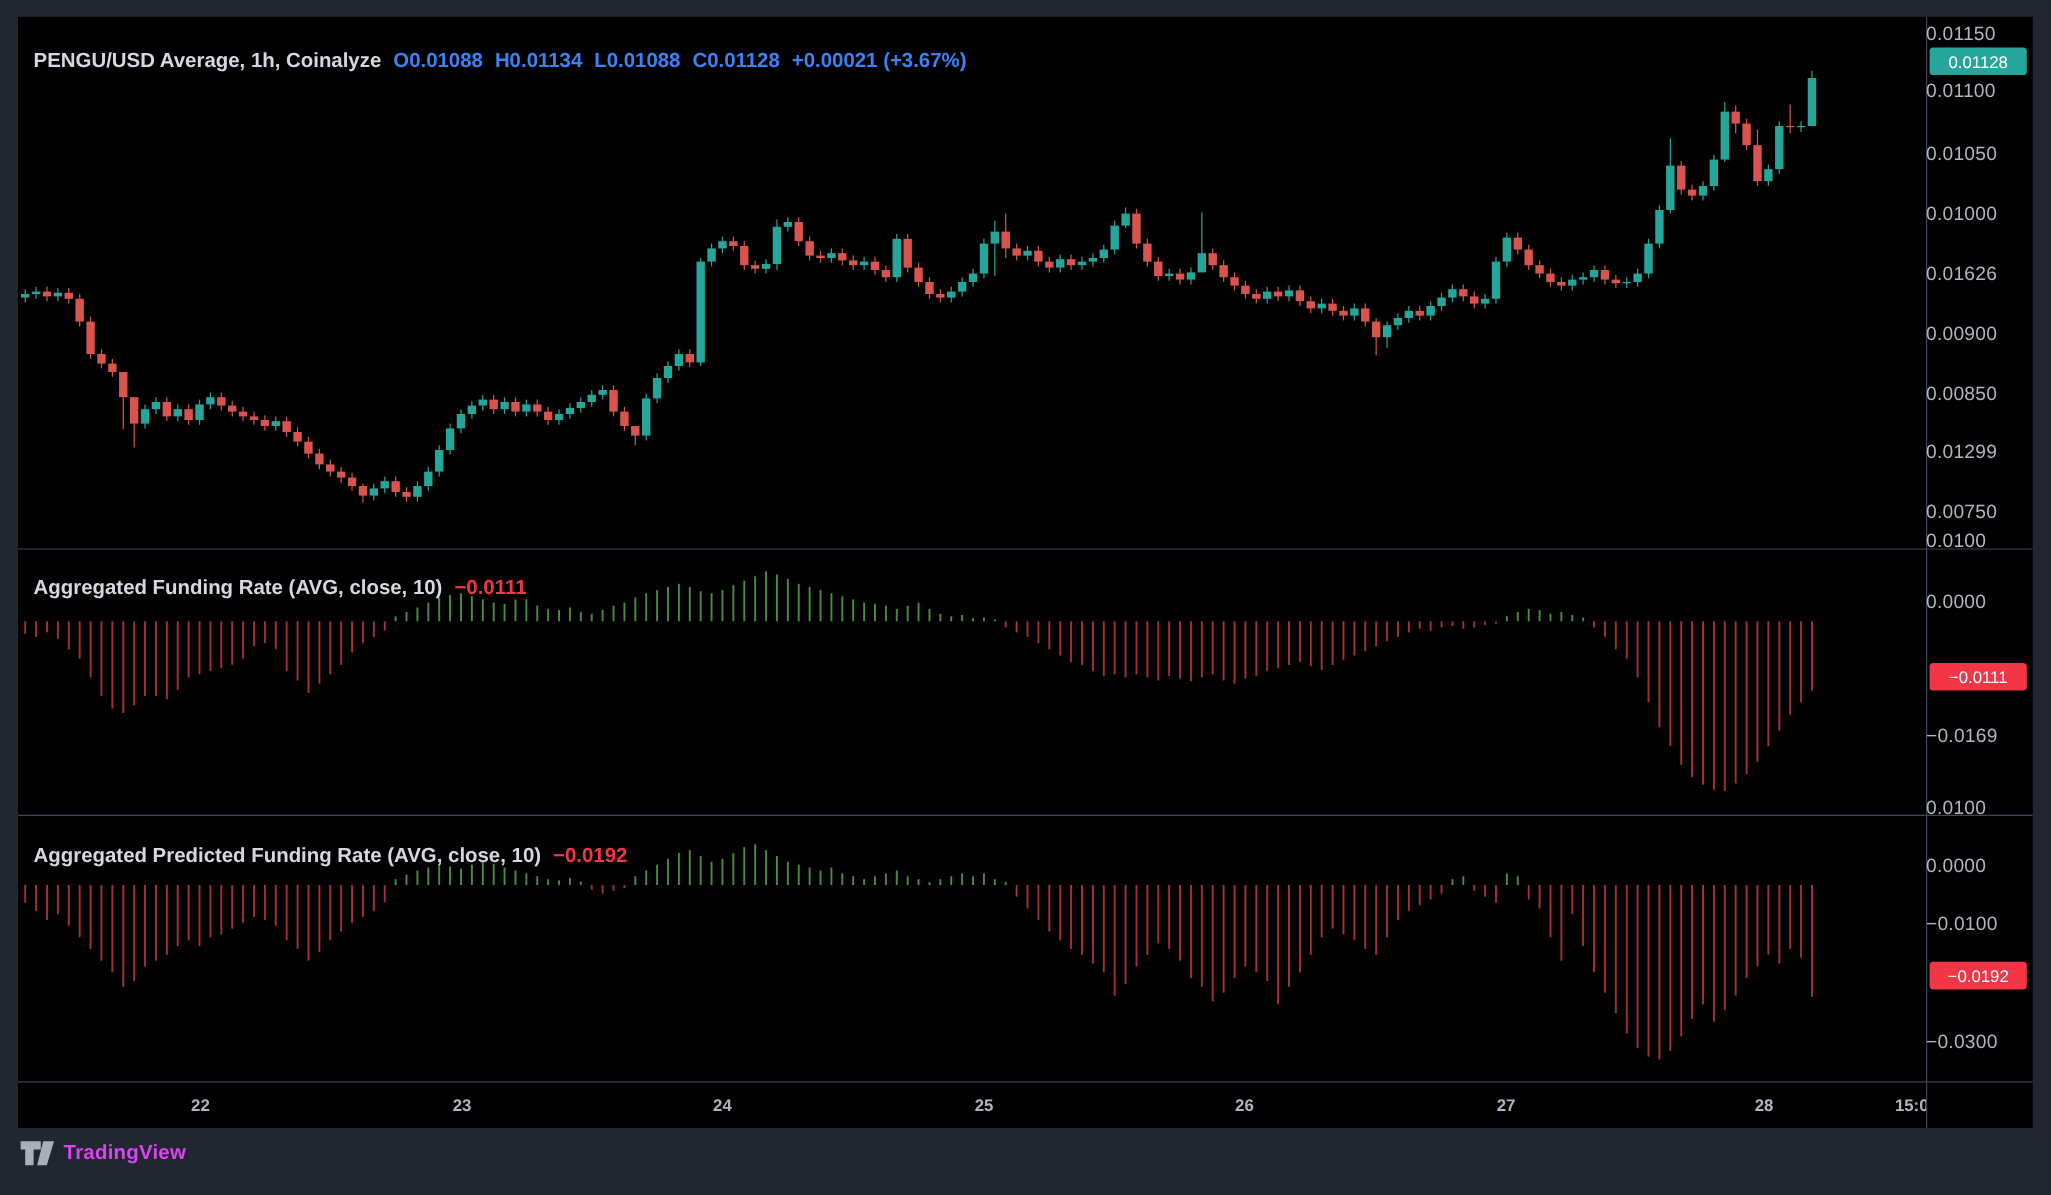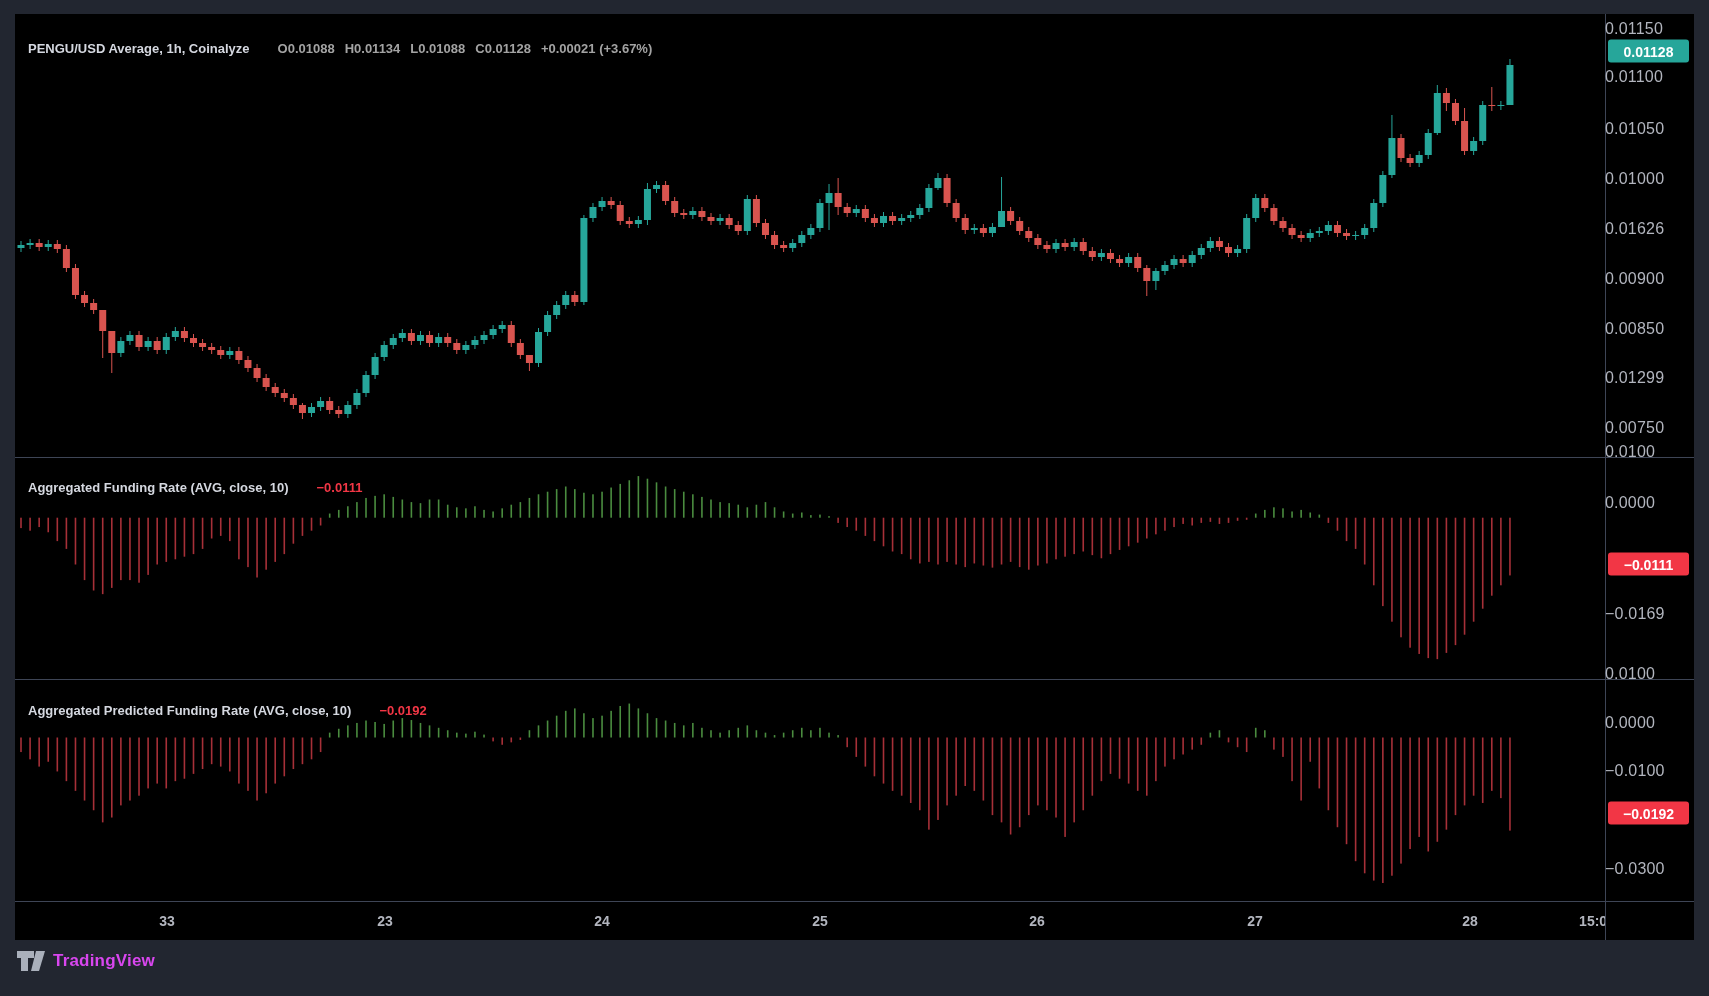--- a/index.html
+++ b/index.html
@@ -1,29 +1,29 @@
 <!DOCTYPE html>
 <html><head>
 <meta charset="utf-8">
 <style>
   html,body{margin:0;padding:0;background:#222630;}
   .stage{position:relative;width:1709px;height:996px;background:#222630;overflow:hidden;
          font-family:"Liberation Sans",sans-serif;-webkit-font-smoothing:antialiased;}
   .chart-box{position:absolute;left:15px;top:14px;width:1679px;height:926px;background:#000;}
   svg.plot{position:absolute;left:0;top:0;}
-  .legend{position:absolute;display:flex;align-items:center;gap:28px;white-space:nowrap;
-          font-size:13px;font-weight:600;color:#d5d8e0;}
+  .legend{position:absolute;display:flex;align-items:center;gap:10px;white-space:nowrap;
+          font-size:17px;font-weight:600;color:#d5d8e0;}
   .legend .vals{display:flex;gap:10px;}
-  .legend .val{color:#a3a3a3;}
+  .legend .val{color:#3b82f6;}
   .legend .neg{color:#f23645;}
   .axis-col{position:absolute;left:1591px;top:0;width:88px;height:926px;}
   .axis-label{position:absolute;left:14px;transform:translateY(-50%);
               font-size:16px;font-weight:500;color:#b2b5be;letter-spacing:.2px;}
   .badge{position:absolute;left:1608px;transform:translateY(-50%);width:81px;height:23px;
-         border-radius:3px;color:#fff;font-size:14px;font-weight:700;
+         border-radius:3px;color:#fff;font-size:14px;font-weight:400;
          display:flex;align-items:center;justify-content:center;}
   .time-strip{position:absolute;left:0;top:887px;width:1590px;height:39px;overflow:hidden;}
   .time-label{position:absolute;top:50%;transform:translate(-50%,-50%);
               font-size:14px;font-weight:600;color:#b2b5be;}
   .footer{position:absolute;left:17px;top:949px;display:flex;align-items:center;gap:8px;}
   .footer .brand{font-size:17px;font-weight:700;color:#d946ef;letter-spacing:.2px;}
 </style>
 </head>
 <body>
 
@@ -711,21 +711,21 @@
       <span>Aggregated Funding Rate (AVG, close, 10)</span>
       <span class="neg">−0.0111</span>
     </div>
 
     <div class="legend" style="left:13px;top:689px;">
       <span>Aggregated Predicted Funding Rate (AVG, close, 10)</span>
       <span class="neg">−0.0192</span>
     </div>
 
     <div class="time-strip" id="time-strip">
-        <div class="time-label" style="left: 152px;">33</div>
+        <div class="time-label" style="left: 152px;">22</div>
         <div class="time-label" style="left: 370px;">23</div>
         <div class="time-label" style="left: 587px;">24</div>
         <div class="time-label" style="left: 805px;">25</div>
         <div class="time-label" style="left: 1022px;">26</div>
         <div class="time-label" style="left: 1240px;">27</div>
         <div class="time-label" style="left: 1455px;">28</div>
         <div class="time-label" style="left: 1582px;">15:00</div>
       </div>
   </div>
 

